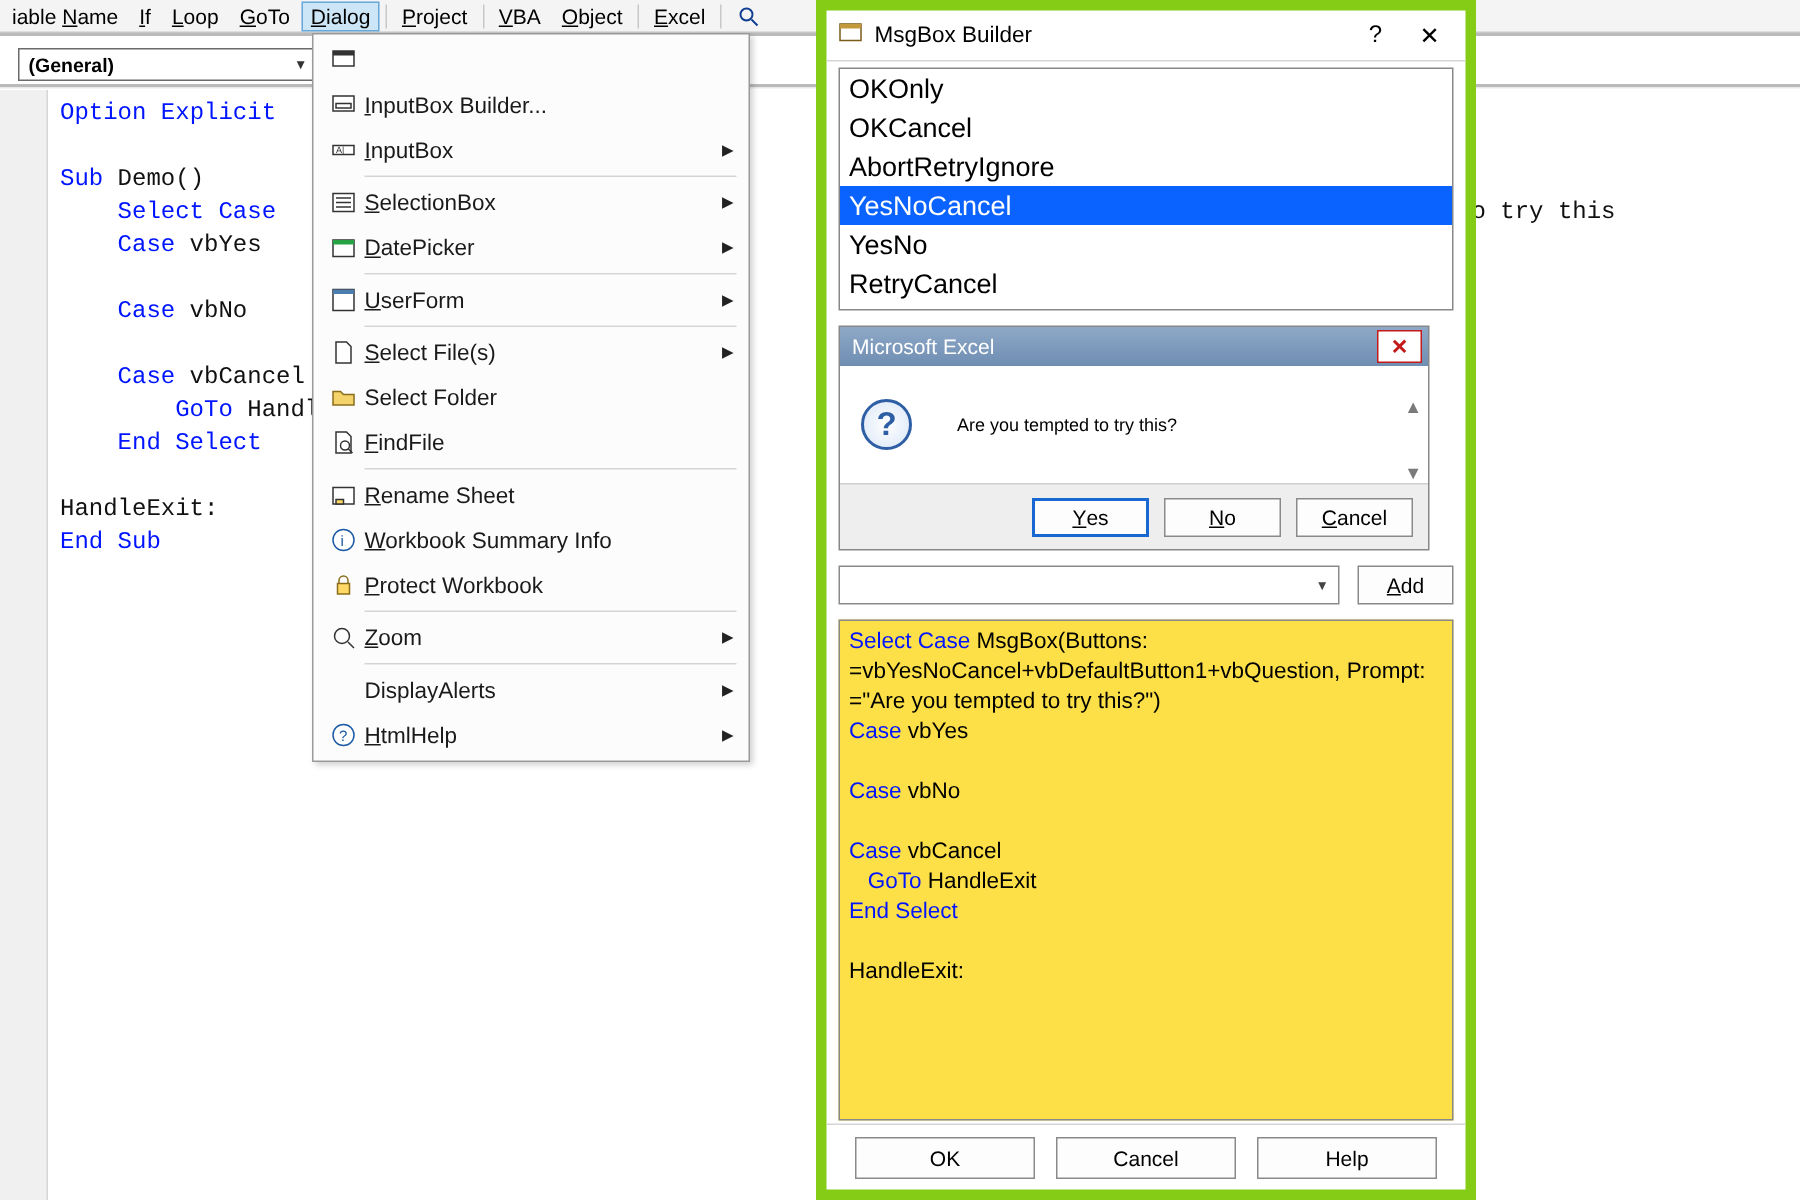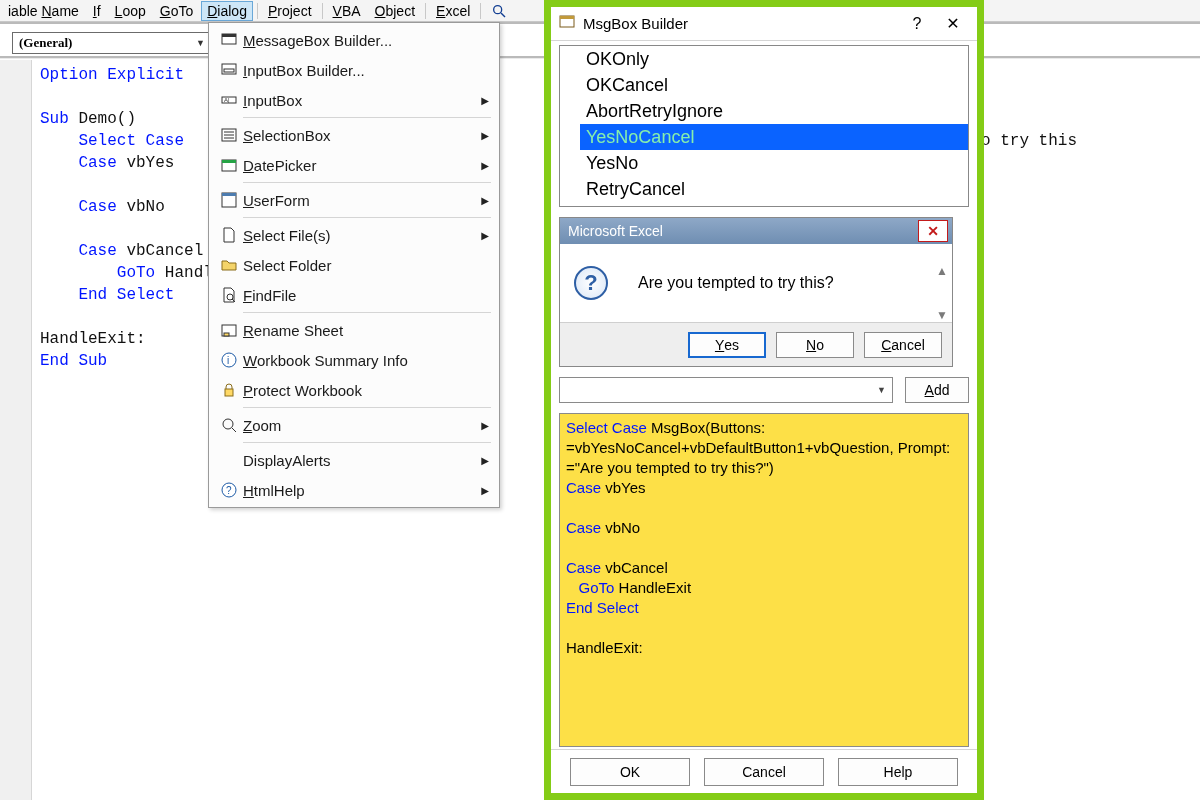--- a/index.html
+++ b/index.html
@@ -54,21 +54,20 @@
   .code-dd {
     position: absolute;
     top: 8px; left: 12px;
     width: 198px; height: 22px;
     border: 1px solid #6b6b6b;
     background: #fff;
     display: flex; align-items: center; justify-content: space-between;
     font-weight: 700;
     font-size: 13px;
     padding: 0 4px 0 6px;
-    font-family: Liberation Serif, serif;
   }
   .code-dd .ar {
     font-size: 9px; color: #323232;
   }
   .code-hr {
     position: absolute; left: 0; right: 0; top: 32px;
     border-top: 2px solid #bababa;
     border-bottom: 1px solid #eaeaea;
     height: 2px;
   }
@@ -143,23 +142,23 @@
   .dlg-title .xmark { font-size: 16px; }
 
   .listwrap {
     border: 1px solid #888;
     margin: 4px 8px 0 8px;
     height: 162px;
     overflow: hidden;
     font-size: 18px;
   }
   .listwrap .li {
-    padding: 0 6px; height: 26px; line-height: 26px; margin-left: 20px;
-  }
-  .listwrap .li.sel { background: #0a63ff; color: #86efac; }
+    padding: 0 6px; height: 26px; line-height: 26px;
+  }
+  .listwrap .li.sel { background: #0a63ff; color: #ffffff; }
 
   .preview {
     margin: 10px 24px 0 8px;
     border: 1px solid #888;
   }
   .pv-title {
     height: 26px;
     background: #7d9bbd;
     background: linear-gradient(#8ea8c7, #6f8eb2);
     color: #fff;
@@ -187,21 +186,21 @@
     font-size: 12px;
   }
   .pv-qicon {
     width: 34px; height: 34px; border-radius: 50%;
     border: 2px solid #2e5fa5;
     display: flex; align-items: center; justify-content: center;
     color: #2e5fa5; font-weight: 700; font-size: 22px;
     margin-right: 30px;
     background: radial-gradient(#fff,#d9e6f7);
   }
-  .pv-text { font-size: 16px; }
+  .pv-text { font-size: 12px; }
   .pv-btns {
     background: #eee;
     border-top: 1px solid #cfcfcf;
     height: 44px;
     display: flex; align-items: center; justify-content: flex-end;
     gap: 10px; padding-right: 10px;
   }
   .wbtn {
     min-width: 78px; height: 26px;
     border: 1px solid #8a8a8a; background: #fdfdfd;
@@ -302,21 +301,20 @@
 </div>
 
 <div class="popup-menu">
   <div class="pm-row">
     <span class="pm-ico">
         <svg viewBox="0 0 16 16">
           <rect x="1" y="2" width="14" height="10" fill="#fff" stroke="#333"></rect>
           <rect x="1" y="2" width="14" height="3" fill="#333"></rect>
         </svg>
       </span>
-    <span class="pm-label"><span class="mn">M</span><span>essageBox Builder...</span></span>
   </div>
   <div class="pm-row">
     <span class="pm-ico">
         <svg viewBox="0 0 16 16">
           <rect x="1" y="2" width="14" height="10" fill="#fff" stroke="#333"></rect>
           <rect x="3" y="7" width="10" height="3" fill="none" stroke="#333"></rect>
         </svg>
       </span>
     <span class="pm-label"><span class="mn">I</span><span>nputBox Builder...</span></span>
   </div>

